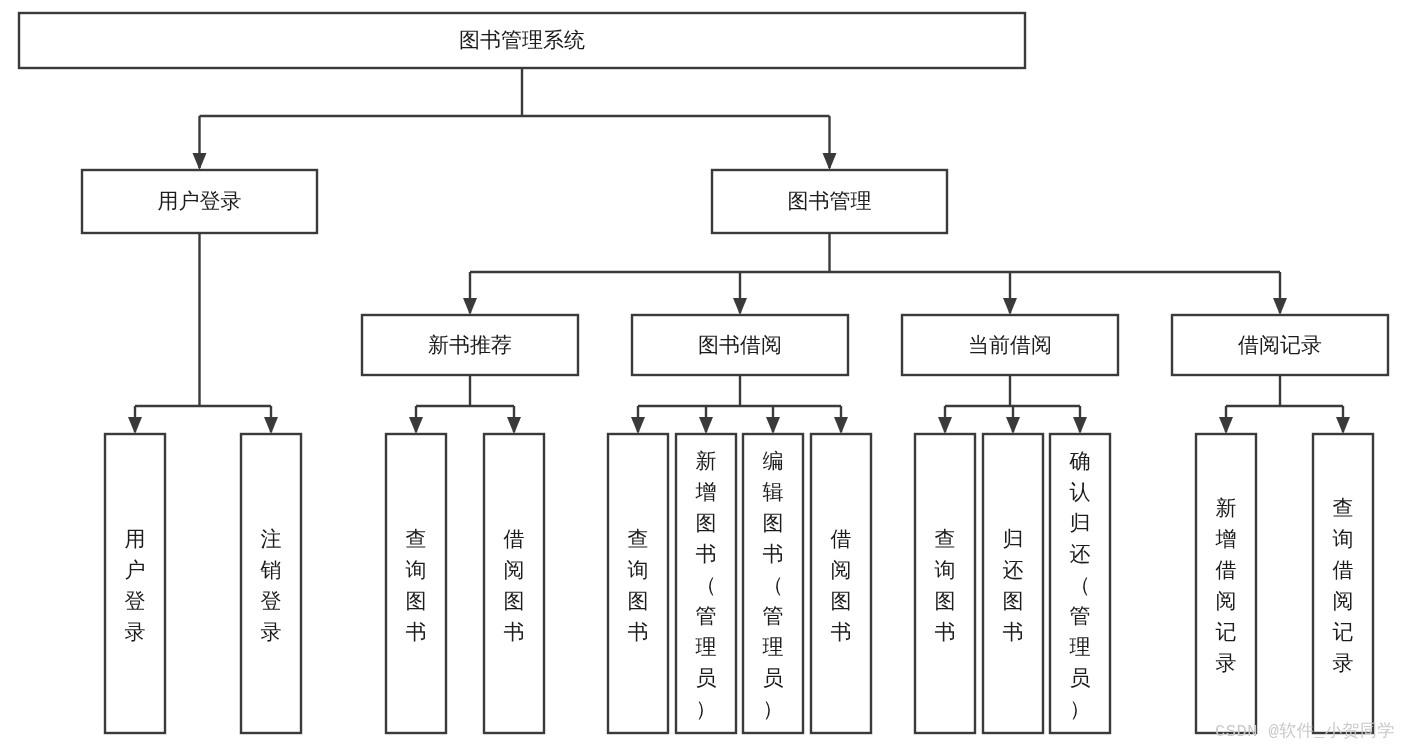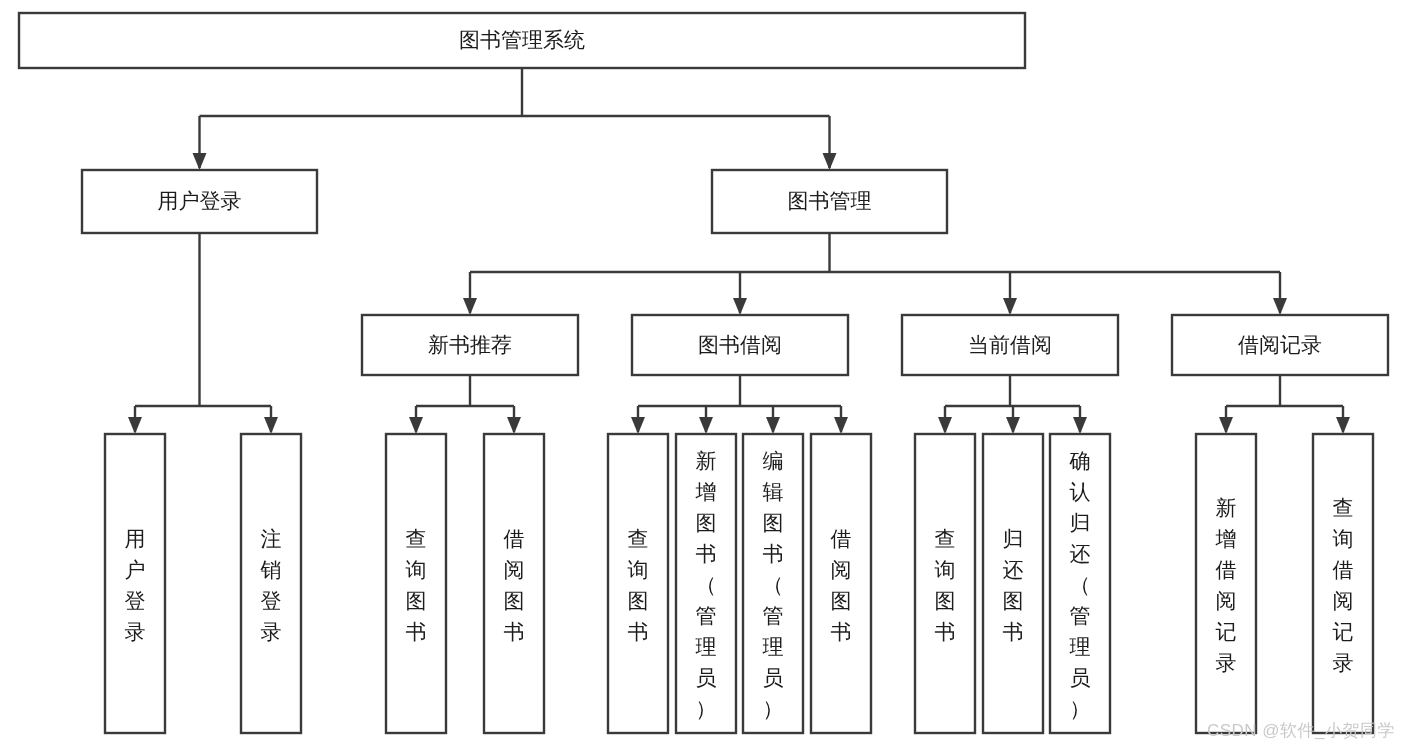--- a/index.html
+++ b/index.html
@@ -53,21 +53,21 @@
   .node-label-v {
     font-family: "Liberation Sans", "DejaVu Sans", sans-serif;
     font-size: 21px;
     fill: #1c1c1c;
     text-anchor: middle;
   }
   .watermark-text {
     position: absolute;
     right: 10px;
     bottom: 5px;
-    font-family: Liberation Sans, sans-serif;
+    font-family: Liberation Mono, monospace;
     font-size: 17px;
     color: #c9c9c9;
     white-space: nowrap;
     letter-spacing: 0.5px;
     user-select: none;
   }
 </style>
 </head>
 <body>
 

